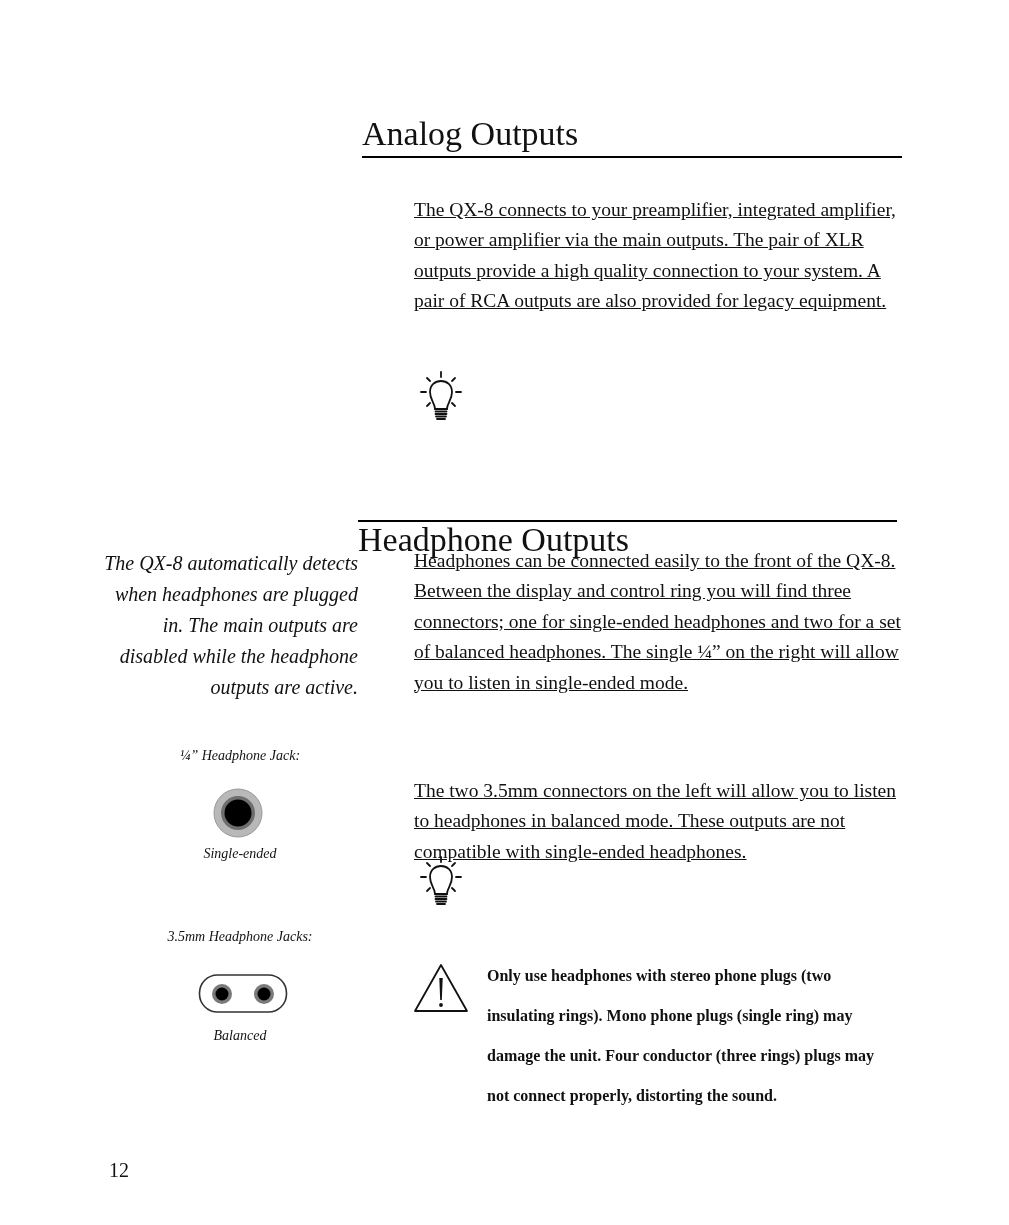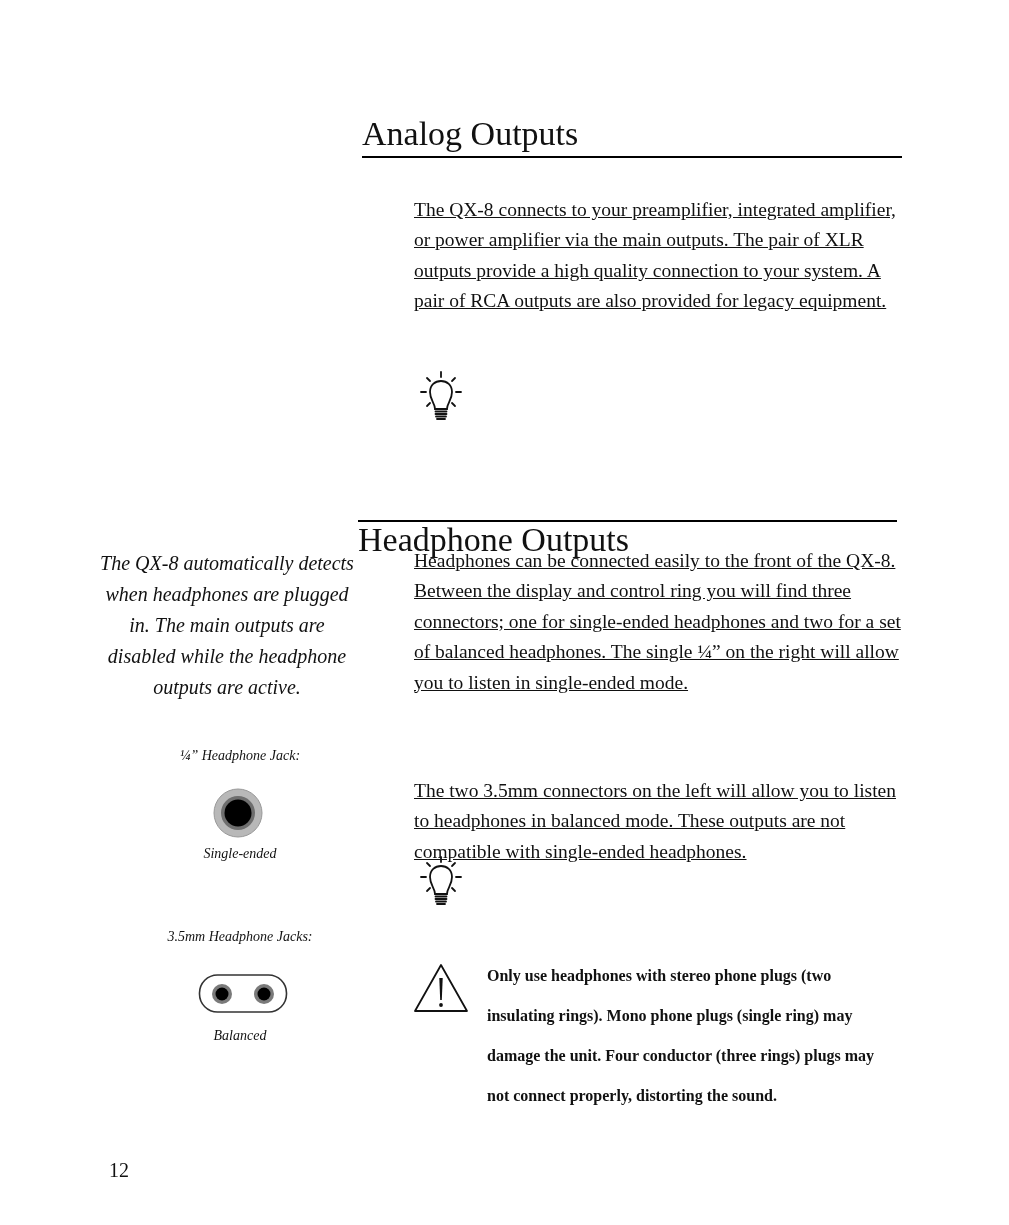--- a/index.html
+++ b/index.html
@@ -3,21 +3,21 @@
 <meta charset="utf-8">
 <style>
   html, body { margin:0; padding:0; background:#ffffff; }
   body { width:1009px; height:1225px; position:relative; overflow:hidden;
          font-family:"Liberation Serif","DejaVu Serif",serif; color:#111; }
   .abs { position:absolute; }
   .h1 { font-size:34px; font-weight:normal; line-height:40px; margin:0; white-space:nowrap; }
   .rule { height:2px; background:#000; }
   .body-text { font-size:19.5px; line-height:30.4px;text-decoration:underline; }
   .body-text p { margin:0; }
-  .side { font-style:italic; font-size:20px; line-height:31px; text-align:center; }
+  .side { font-style:italic; font-size:20px; line-height:31px; text-align:right; }
   .cap { font-style:italic; font-size:14px; text-align:center; white-space:nowrap; }
   .warn { font-weight:bold; font-size:16px; line-height:40px; }
   .pagenum { font-size:20px; }
 </style>
 </head>
 <body>
 
 <h1 class="abs h1" style="left:362px; top:114px;">Analog Outputs</h1>
 <div class="abs rule" style="left:362px; top:156px; width:540px;"></div>
 

